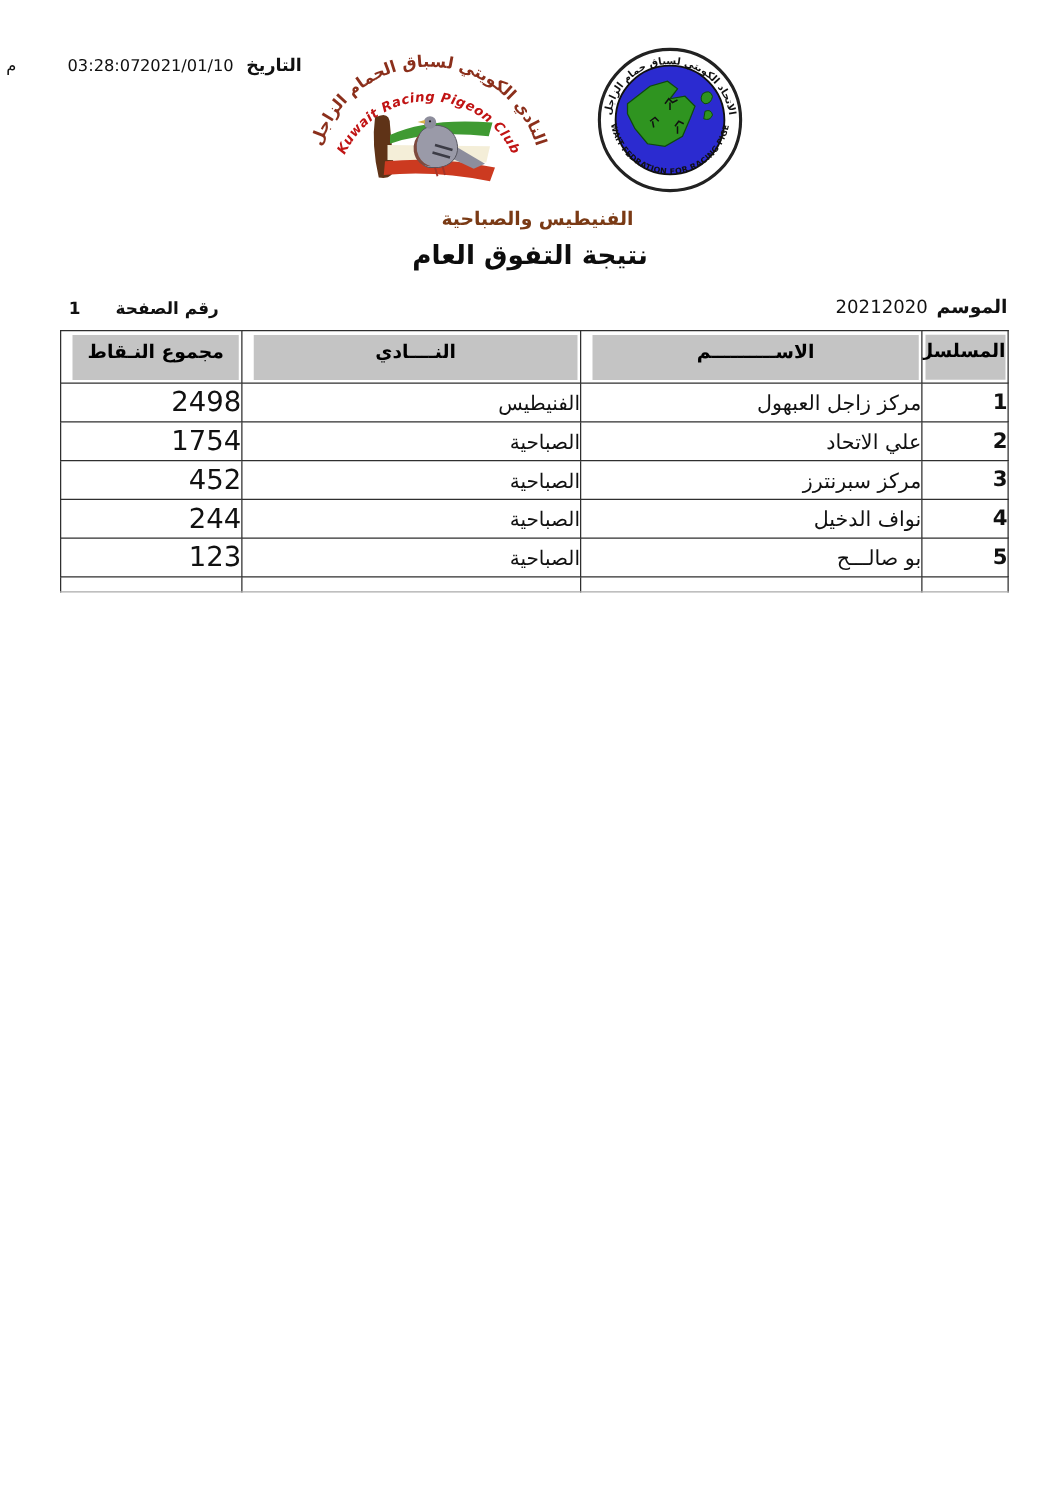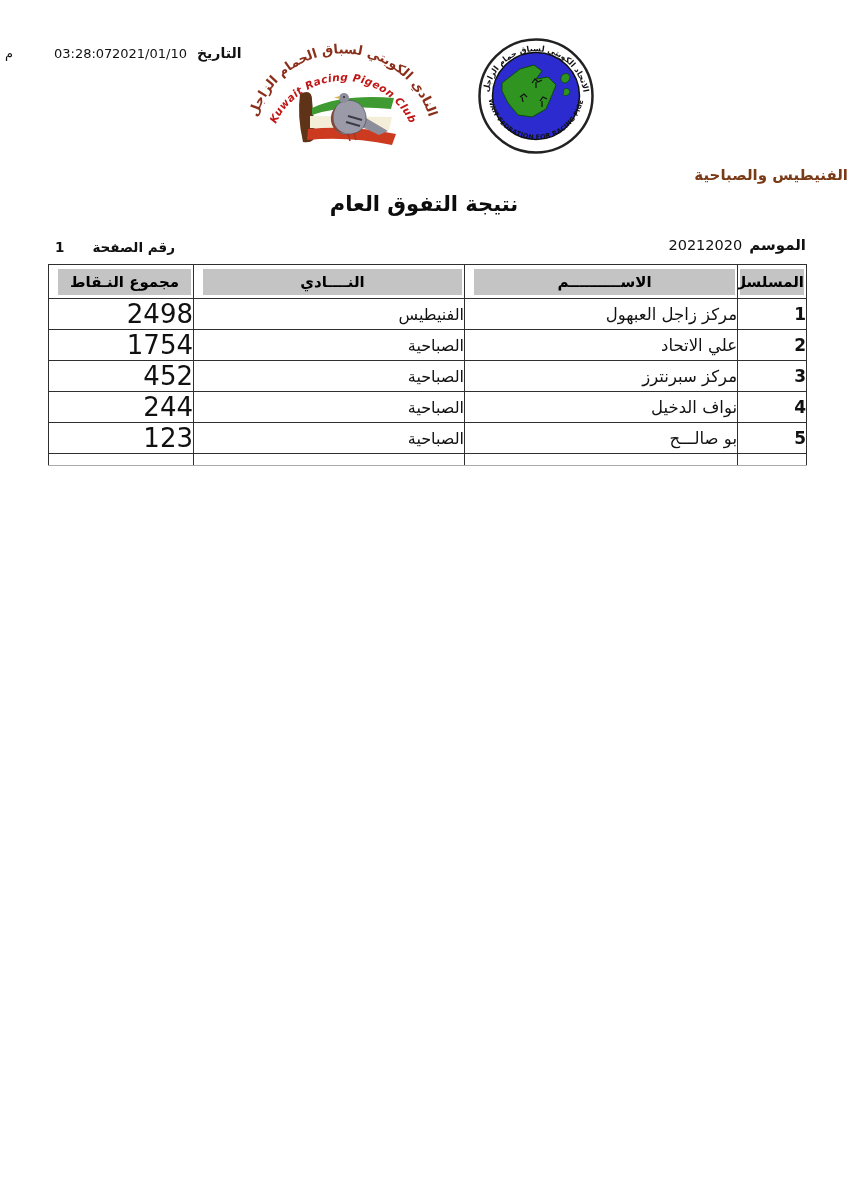--- a/index.html
+++ b/index.html
@@ -11,48 +11,48 @@
   .date-line .lbl{position:absolute;left:197px;top:0;font-weight:bold;font-size:14px;}
   .date-line .dval{position:absolute;left:112px;top:1px;}
   .date-line .tval{position:absolute;left:54px;top:1px;}
   .date-line .mval{position:absolute;left:5px;top:1px;}
 
   
   .club-logo{position:absolute;left:248px;top:28px;width:192px;height:137px;}
   .fed-logo{position:absolute;left:476px;top:33px;width:120px;height:127px;}
 
   
-  .title-sub{position:absolute;left:0;right:0;top:166px;
+  .title-sub{position:absolute;left:0;right:0;top:166px;text-align:center;
              font-size:15px;font-weight:bold;color:#7a3a15;padding-left:12px;}
   .title-main{position:absolute;left:0;right:0;top:192px;text-align:center;
               font-size:21px;font-weight:bold;color:#0d0d0d;}
 
   
   .season-line{position:absolute;top:236px;right:42px;direction:rtl;
                display:flex;align-items:baseline;gap:7px;}
   .season-line .s-lbl{font-weight:bold;font-size:15px;}
   .season-line .s-val{font-size:14.5px;}
   .page-line{position:absolute;top:239px;left:55px;direction:rtl;
              display:flex;align-items:baseline;gap:28px;}
   .page-line span{font-weight:bold;font-size:13.5px;}
 
   
   table.results{position:absolute;left:48px;top:264px;width:758px;
                 border-collapse:collapse;table-layout:fixed;direction:rtl;}
   table.results td,table.results th{border:1px solid #2f2f2f;padding:0;
                 vertical-align:middle;overflow:hidden;}
   table.results th{height:33px;font-weight:bold;background:#fff;}
-  .hdr-fill{margin:3px 2px 2px 9px;height:26px;line-height:26px;
+  .hdr-fill{margin:3px 2px 2px 9px;height:36px;line-height:26px;
             background:#c4c4c4;text-align:center;font-size:15px;color:#000;}
   .hdr-fill.full{margin:3px 2px 2px 2px;}
   table.results tr.data-row{height:31px;}
   td.c-serial{font-weight:bold;font-size:17px;text-align:right;padding-right:7px;}
   td.c-name{font-size:16.5px;text-align:right;padding-right:8px;}
   td.c-club{font-size:16px;text-align:right;}
-  td.c-points{font-size:26px;text-align:right;padding-right:12px;}
+  td.c-points{font-size:22px;text-align:right;padding-right:12px;}
   tr.stub-row{height:12px;}
   tr.stub-row td{border-bottom:1px solid #ababab;}
 </style>
 </head>
 <body>
 
 <div class="date-line">
   <span class="lbl">التاريخ</span>
   <span class="dval" dir="ltr">2021/01/10</span>
   <span class="tval" dir="ltr">03:28:07</span>

